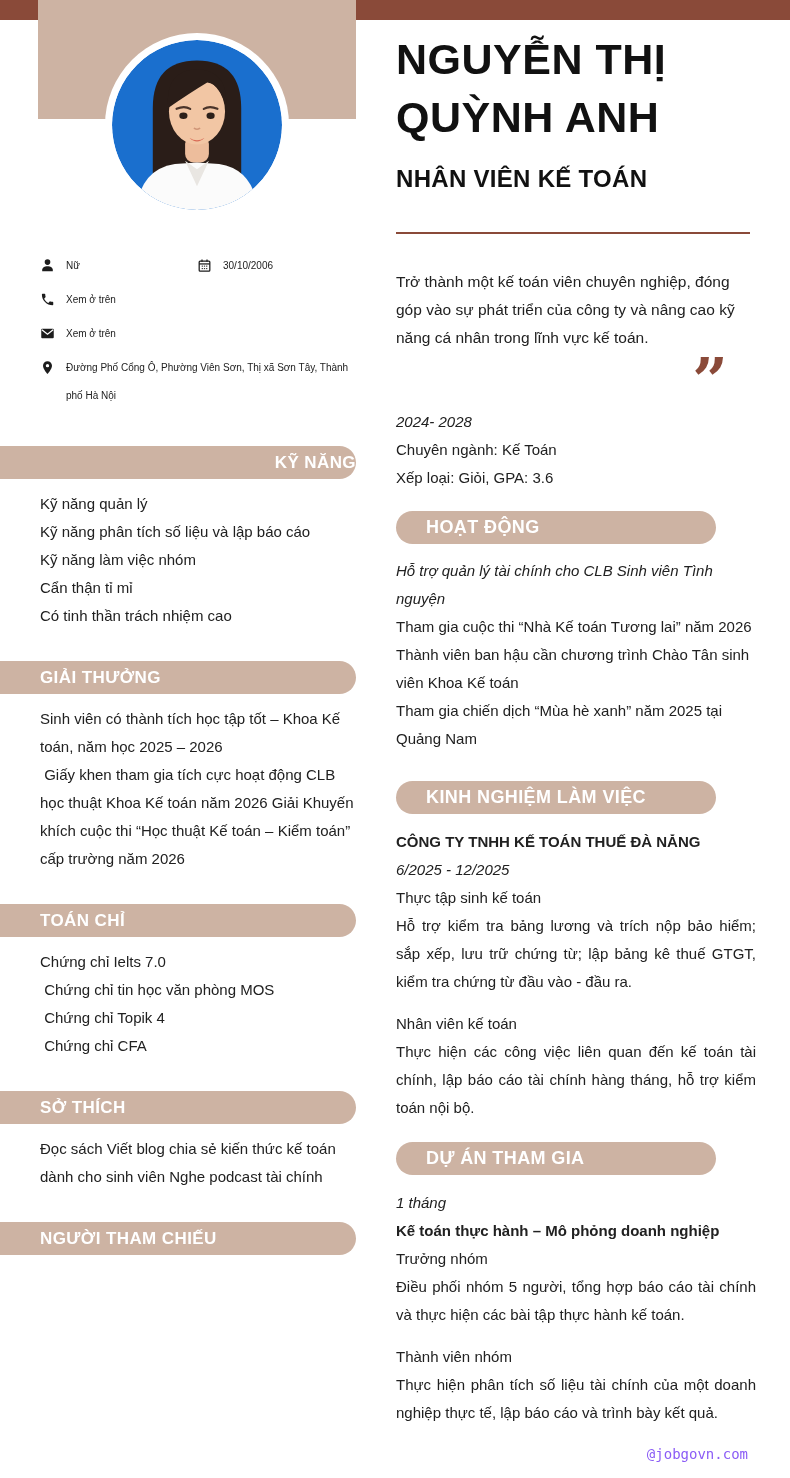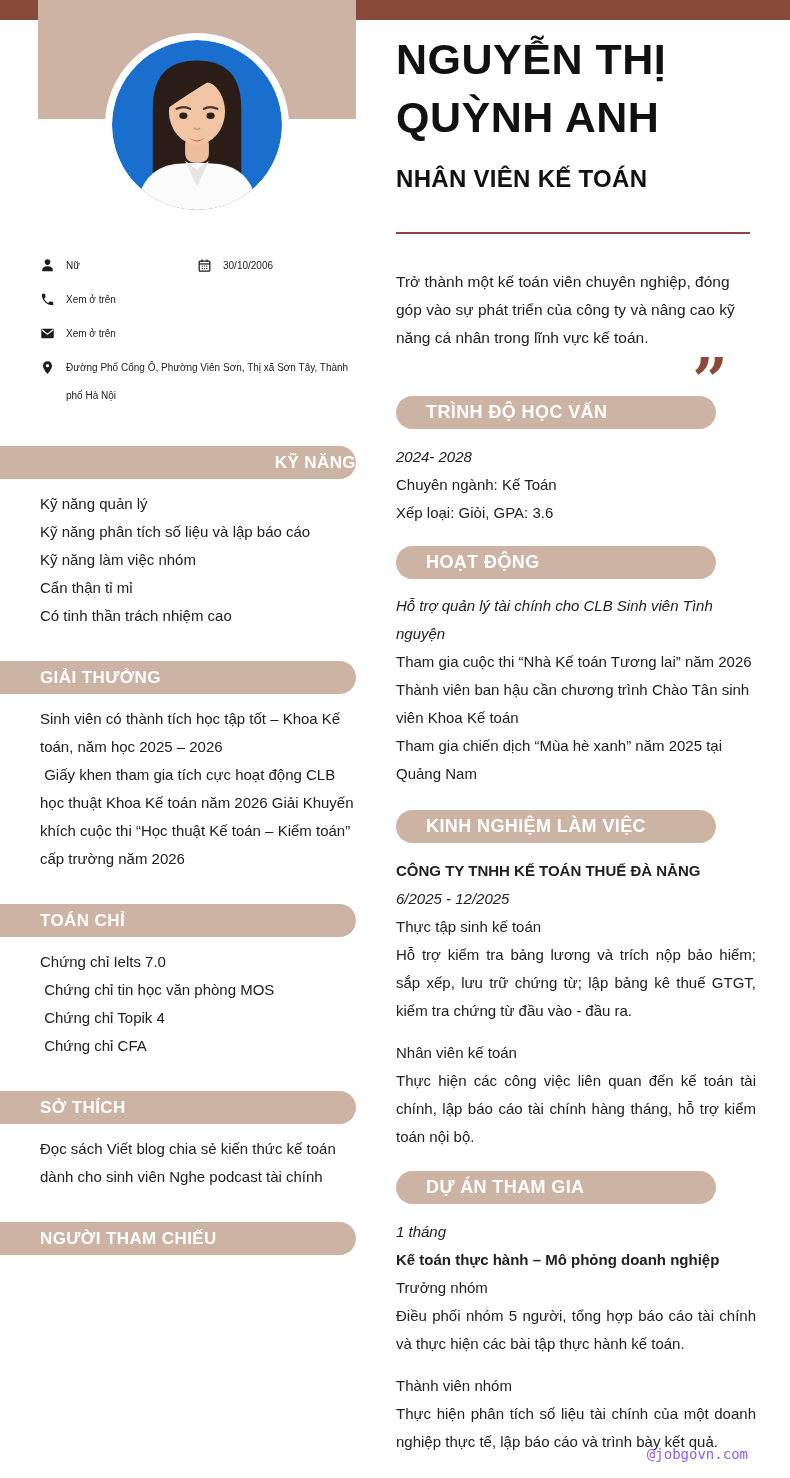--- a/index.html
+++ b/index.html
@@ -44,21 +44,21 @@
     font-family:"DejaVu Serif", serif; font-weight:bold; font-size:62px;
     line-height:58px; color:#8A4A39; user-select:none;
   }
   .main-banner {
     height:33px; line-height:33px; width:320px; background:#CDB3A3;
     border-radius:17px; color:#ffffff; font-size:18px; font-weight:bold;
     padding-left:30px; letter-spacing:.4px;
   }
   .mb-edu { margin-top:2px; }
   .mb-act { margin-top:19px; }
-  .mb-exp { margin-top:22px; }
+  .mb-exp { margin-top:28px; }
   .mb-prj { margin-top:20px; }
   .main-body { margin-top:14px; font-size:15px; line-height:28px; }
   .main-body.tight { margin-top:13px; }
   .it { font-style:italic; }
   .bd { font-weight:bold; }
   .jt { text-align:justify; }
   .gap { margin-top:14px; }
   
   .footer {
     position:absolute; right:42px; bottom:16px;
@@ -178,21 +178,20 @@
     <div class="side-banner">NGƯỜI THAM CHIẾU</div>
   </aside>
 
   <main class="main">
     <h1 class="name">NGUYỄN THỊ QUỲNH ANH</h1>
     <h2 class="job-title">NHÂN VIÊN KẾ TOÁN</h2>
     <hr class="rule">
     <p class="objective">Trở thành một kế toán viên chuyên nghiệp, đóng góp vào sự phát triển của công ty và nâng cao kỹ năng cá nhân trong lĩnh vực kế toán.</p>
     <div class="quote">”</div>
 
-    <div class="main-banner mb-edu">TRÌNH ĐỘ HỌC VẤN</div>
     <div class="main-body">
       <div class="it">2024- 2028</div>
       <div>Chuyên ngành: Kế Toán</div>
       <div>Xếp loại: Giỏi, GPA: 3.6</div>
     </div>
 
     <div class="main-banner mb-act">HOẠT ĐỘNG</div>
     <div class="main-body tight">
       <div class="it">Hỗ trợ quản lý tài chính cho CLB Sinh viên Tình nguyện</div>
       <div>Tham gia cuộc thi “Nhà Kế toán Tương lai” năm 2026</div>

